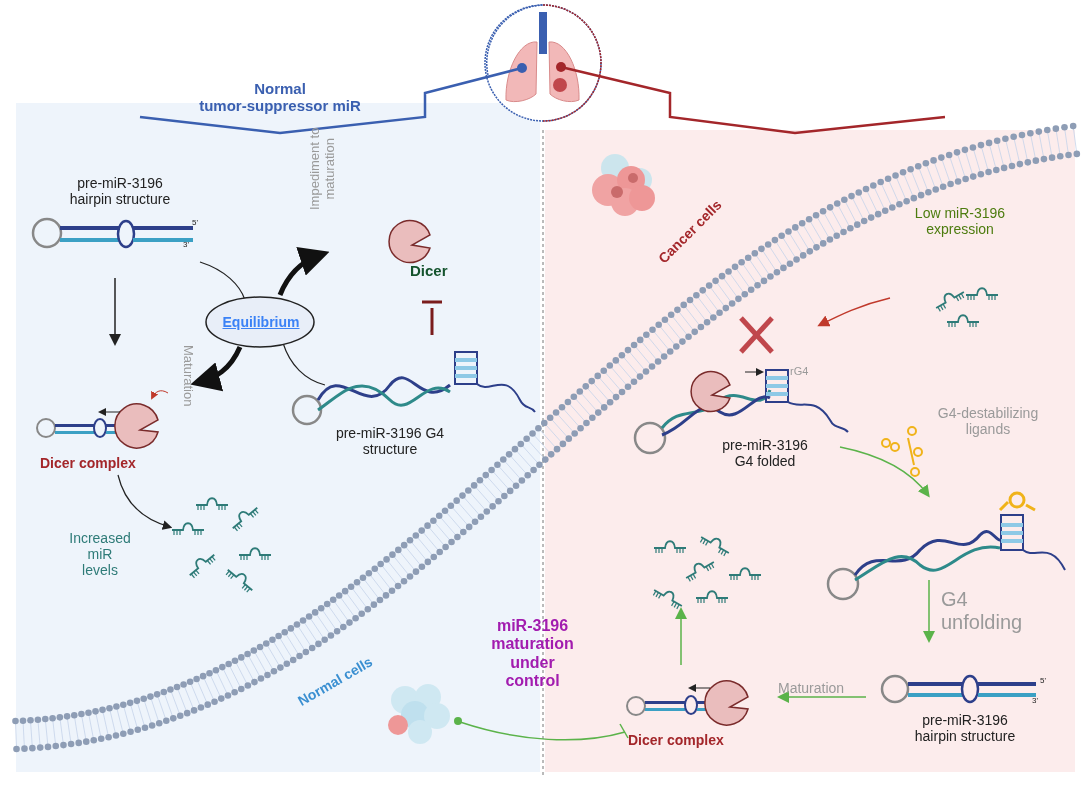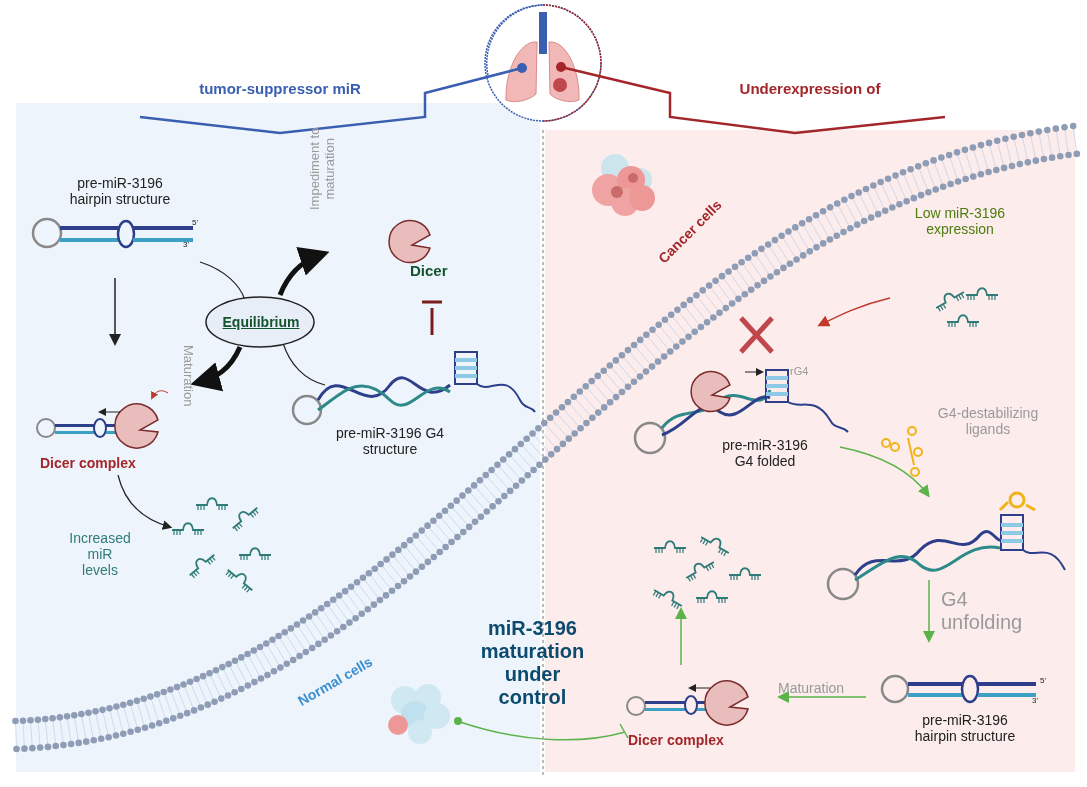--- a/index.html
+++ b/index.html
@@ -812,34 +812,34 @@
     <circle cx="405" cy="700" r="14" fill="#cfe8f2"></circle>
     <circle cx="428" cy="697" r="13" fill="#cfe8f2"></circle>
     <circle cx="415" cy="715" r="14" fill="#bfe0ee"></circle>
     <circle cx="437" cy="716" r="13" fill="#cfe8f2"></circle>
     <circle cx="420" cy="732" r="12" fill="#cfe8f2"></circle>
     <circle cx="398" cy="725" r="10" fill="#ee9797"></circle>
   </g>
 </svg>
 
 <div class="lbl bold" style="left:150px;top:80px;width:260px;font-size:15px;color:#3a5fb0;">
+  <div>Normal</div>
     <div>tumor-suppressor miR</div>
 </div>
 <div class="lbl bold" style="left:680px;top:80px;width:260px;font-size:15px;color:#a3262a;">
-  <div>Underexpression of</div>
 </div>
 
 <div class="lbl" style="left:50px;top:175px;width:140px;font-size:14px;color:#222;">
   <div>pre-miR-3196</div>
     <div>hairpin structure</div>
 </div>
 <span class="lbl" style="left:192px;top:218px;font-size:8px;color:#222;">5'</span>
 <span class="lbl" style="left:183px;top:240px;font-size:8px;color:#222;">3'</span>
 
-<span class="lbl bold" style="left:214px;top:314px;width:94px;font-size:14px;color:#14532d;text-decoration:underline;">Equilibrium</span>
+<span class="lbl bold" style="left:214px;top:314px;width:94px;font-size:14px;color:#3b82f6;text-decoration:underline;">Equilibrium</span>
 
 <div class="lbl" style="left:308px;top:210px;font-size:13px;color:#9a9a9a;transform:rotate(-90deg);transform-origin:left top;">
   <div>Impediment to</div>
     <div>maturation</div>
 </div>
 <div class="lbl" style="left:195px;top:345px;font-size:13px;color:#9a9a9a;transform:rotate(90deg);transform-origin:left top;">Maturation</div>
 
 <span class="lbl bold" style="left:410px;top:262px;font-size:15px;color:#14532d;text-align:center;">Dicer</span>
 <span class="lbl bold" style="left:40px;top:455px;font-size:14px;color:#a3262a;">Dicer complex</span>
 
@@ -884,18 +884,18 @@
 
 <span class="lbl" style="left:778px;top:680px;font-size:14px;color:#9a9a9a;">Maturation</span>
 
 <div class="lbl" style="left:890px;top:712px;width:150px;font-size:14px;color:#222;">
   <div>pre-miR-3196</div>
     <div>hairpin structure</div>
 </div>
 
 <span class="lbl bold" style="left:628px;top:732px;font-size:14px;color:#a3262a;">Dicer complex</span>
 
-<div class="lbl bold" style="left:470px;top:617px;width:125px;font-size:20px;color:#0c4a6e;">
+<div class="lbl bold" style="left:470px;top:617px;width:125px;font-size:16px;color:#a21caf;">
   <div>miR-3196</div>
     <div>maturation</div>
     <div>under</div>
     <div>control</div>
 </div>
 
 </body></html>

